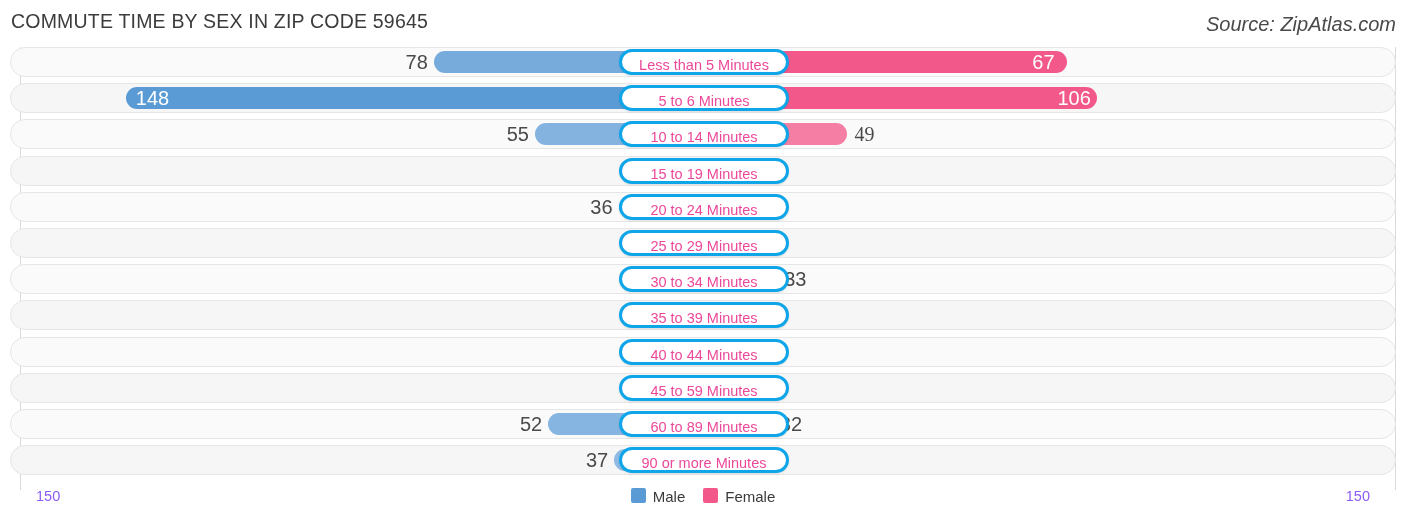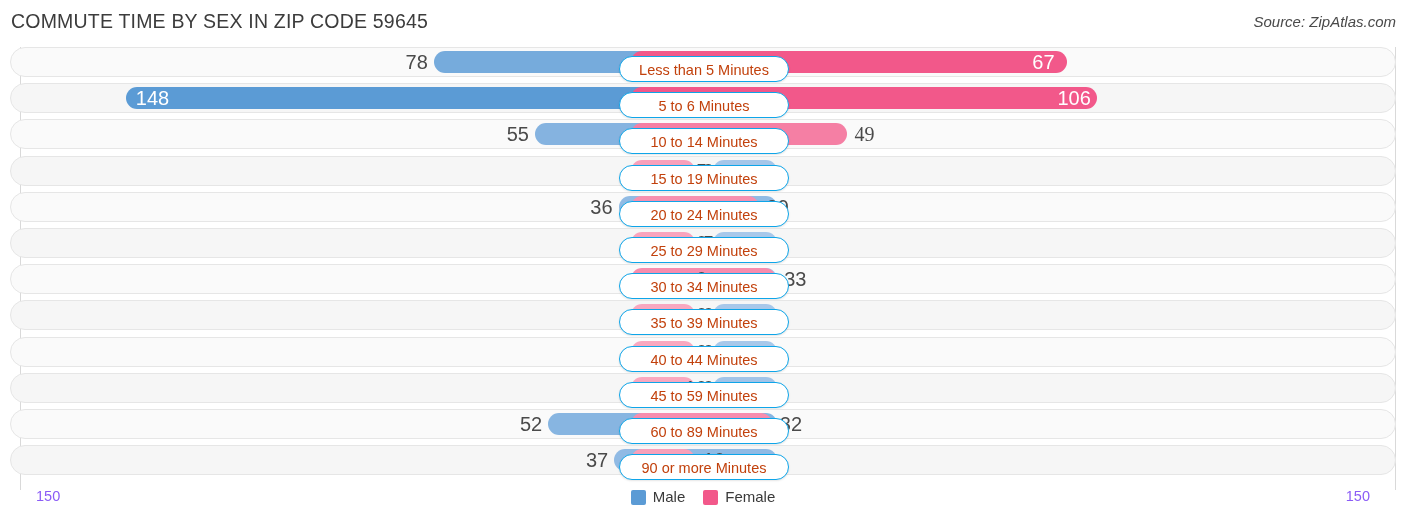--- a/index.html
+++ b/index.html
@@ -14,21 +14,21 @@
 
   
   .hdr{position:absolute;left:0;top:0;width:1406px;height:44px;}
   .title{
     position:absolute;left:11px;top:10px;
     font-size:19.5px;letter-spacing:.2px;color:#3c3c3c;
     white-space:nowrap;
   }
   .source{
     position:absolute;right:10px;top:13px;
-    font-size:15px;font-style:italic;color:#4a4a4a;
+    font-size:20px;font-style:italic;color:#4a4a4a;
     white-space:nowrap;
   }
 
   
   .plot{
     position:absolute;left:10px;top:47px;
     width:1386px;height:435px;
   }
   
   .axis-line{position:absolute;top:0;width:1px;height:443px;background:#d9d9d9;}
@@ -66,45 +66,45 @@
   
   .val{
     position:absolute;top:0;height:30px;line-height:30px;
     font-size:20px;white-space:nowrap;
   }
   .val.out{color:#4a4a4a;}
   .val.in{color:#ffffff;}
 
   
   .pill{
-    position:absolute;top:9px;height:26px;line-height:26px;
+    position:absolute;top:2px;height:26px;line-height:26px;
     background:#ffffff;
-    border:1px solid #0ea5e9;
+    border:3px solid #0ea5e9;
     border-radius:13px;
     box-shadow:0 1px 2px rgba(0,0,0,.10);
-    font-size:14.5px;color:#c2410c;
+    font-size:14.5px;color:#ec4899;
     text-align:center;white-space:nowrap;
     padding:0 14px;
     box-sizing:border-box;
   }
 
   
   .foot{position:absolute;left:0;top:484px;width:1406px;height:39px;}
   .axmax{
     position:absolute;top:4px;
     font-size:14.5px;color:#8b5cf6;
   }
   .axmax.l{left:36px;}
   .axmax.r{right:36px;}
 
   .legend{
     position:absolute;left:0;top:4px;width:1406px;
     display:flex;justify-content:center;align-items:center;gap:18px;
   }
-  .lg{display:flex;align-items:flex-end;gap:7px;}
+  .lg{display:flex;align-items:flex-start;gap:7px;}
   .sw{width:15px;height:15px;border-radius:2px;display:inline-block;}
   .lglab{font-size:15px;color:#3a3a3a;}
 </style>
 </head>
 <body>
 
 <div class="wrap">
 
   <div class="hdr">
     <div class="title">COMMUTE TIME BY SEX IN ZIP CODE 59645</div>

